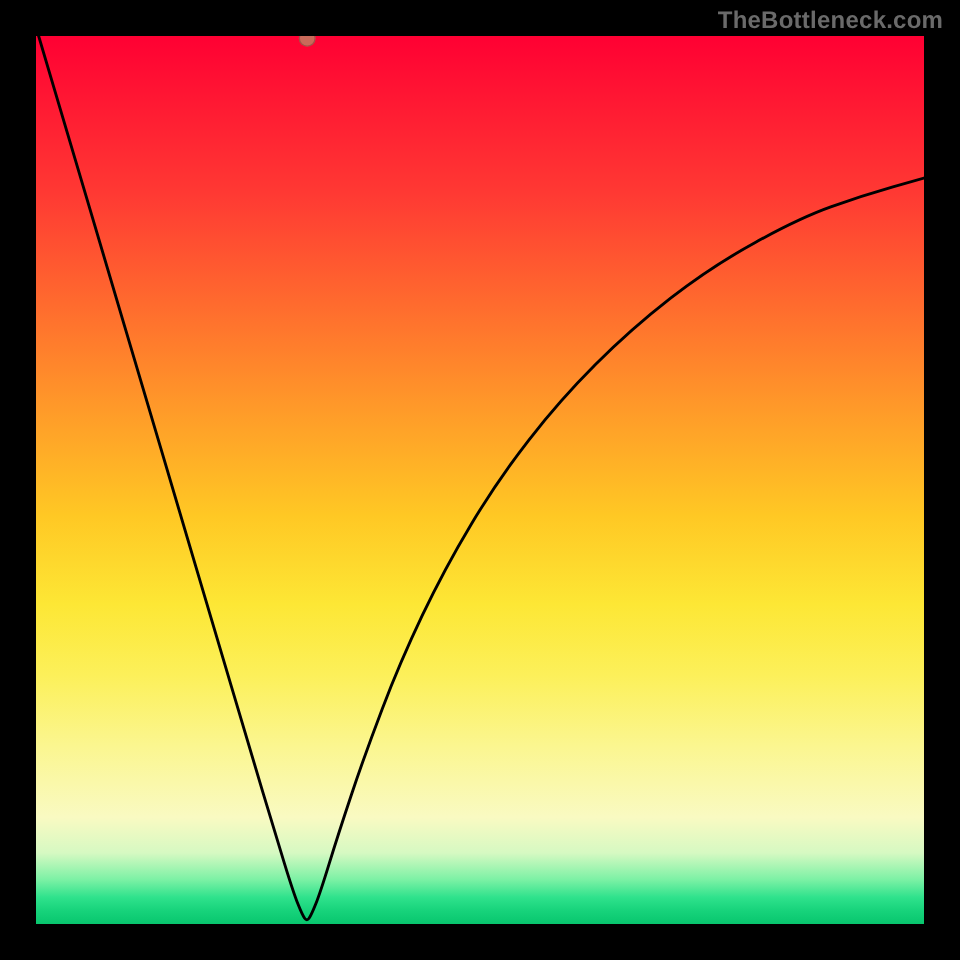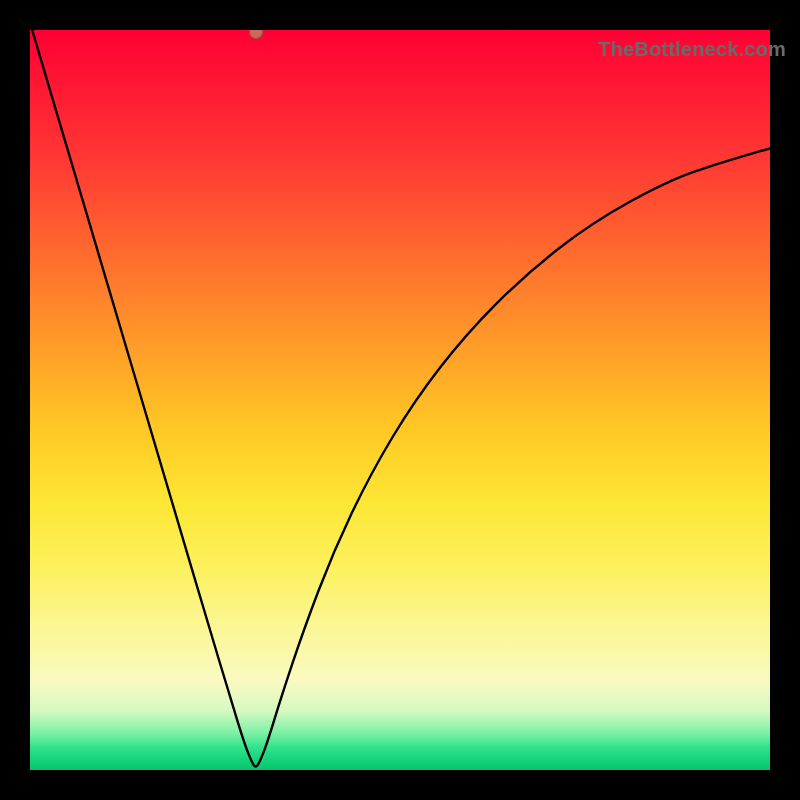--- a/index.html
+++ b/index.html
@@ -50,21 +50,20 @@
     border-radius: 50%;
     background: #c96a5a;
     box-shadow: 0 0 0 1px rgba(0,0,0,0.2) inset;
   }
   .watermark {
     position: absolute;
     color: #6a6a6a;
     font-weight: 600;
     letter-spacing: 0.2px;
     white-space: nowrap;
-    margin-top: 32px;
   }
 </style>
 </head>
 <body>
 
 <div class="chart-frame" style="left:0;top:0;width:800px;height:800px;"></div>
 
 <div class="plot-area" style="left:30px;top:30px;width:740px;height:740px;">
   <div class="gradient-bg"></div>
   <svg class="curve-svg" viewBox="0 0 740 740" preserveAspectRatio="none">

